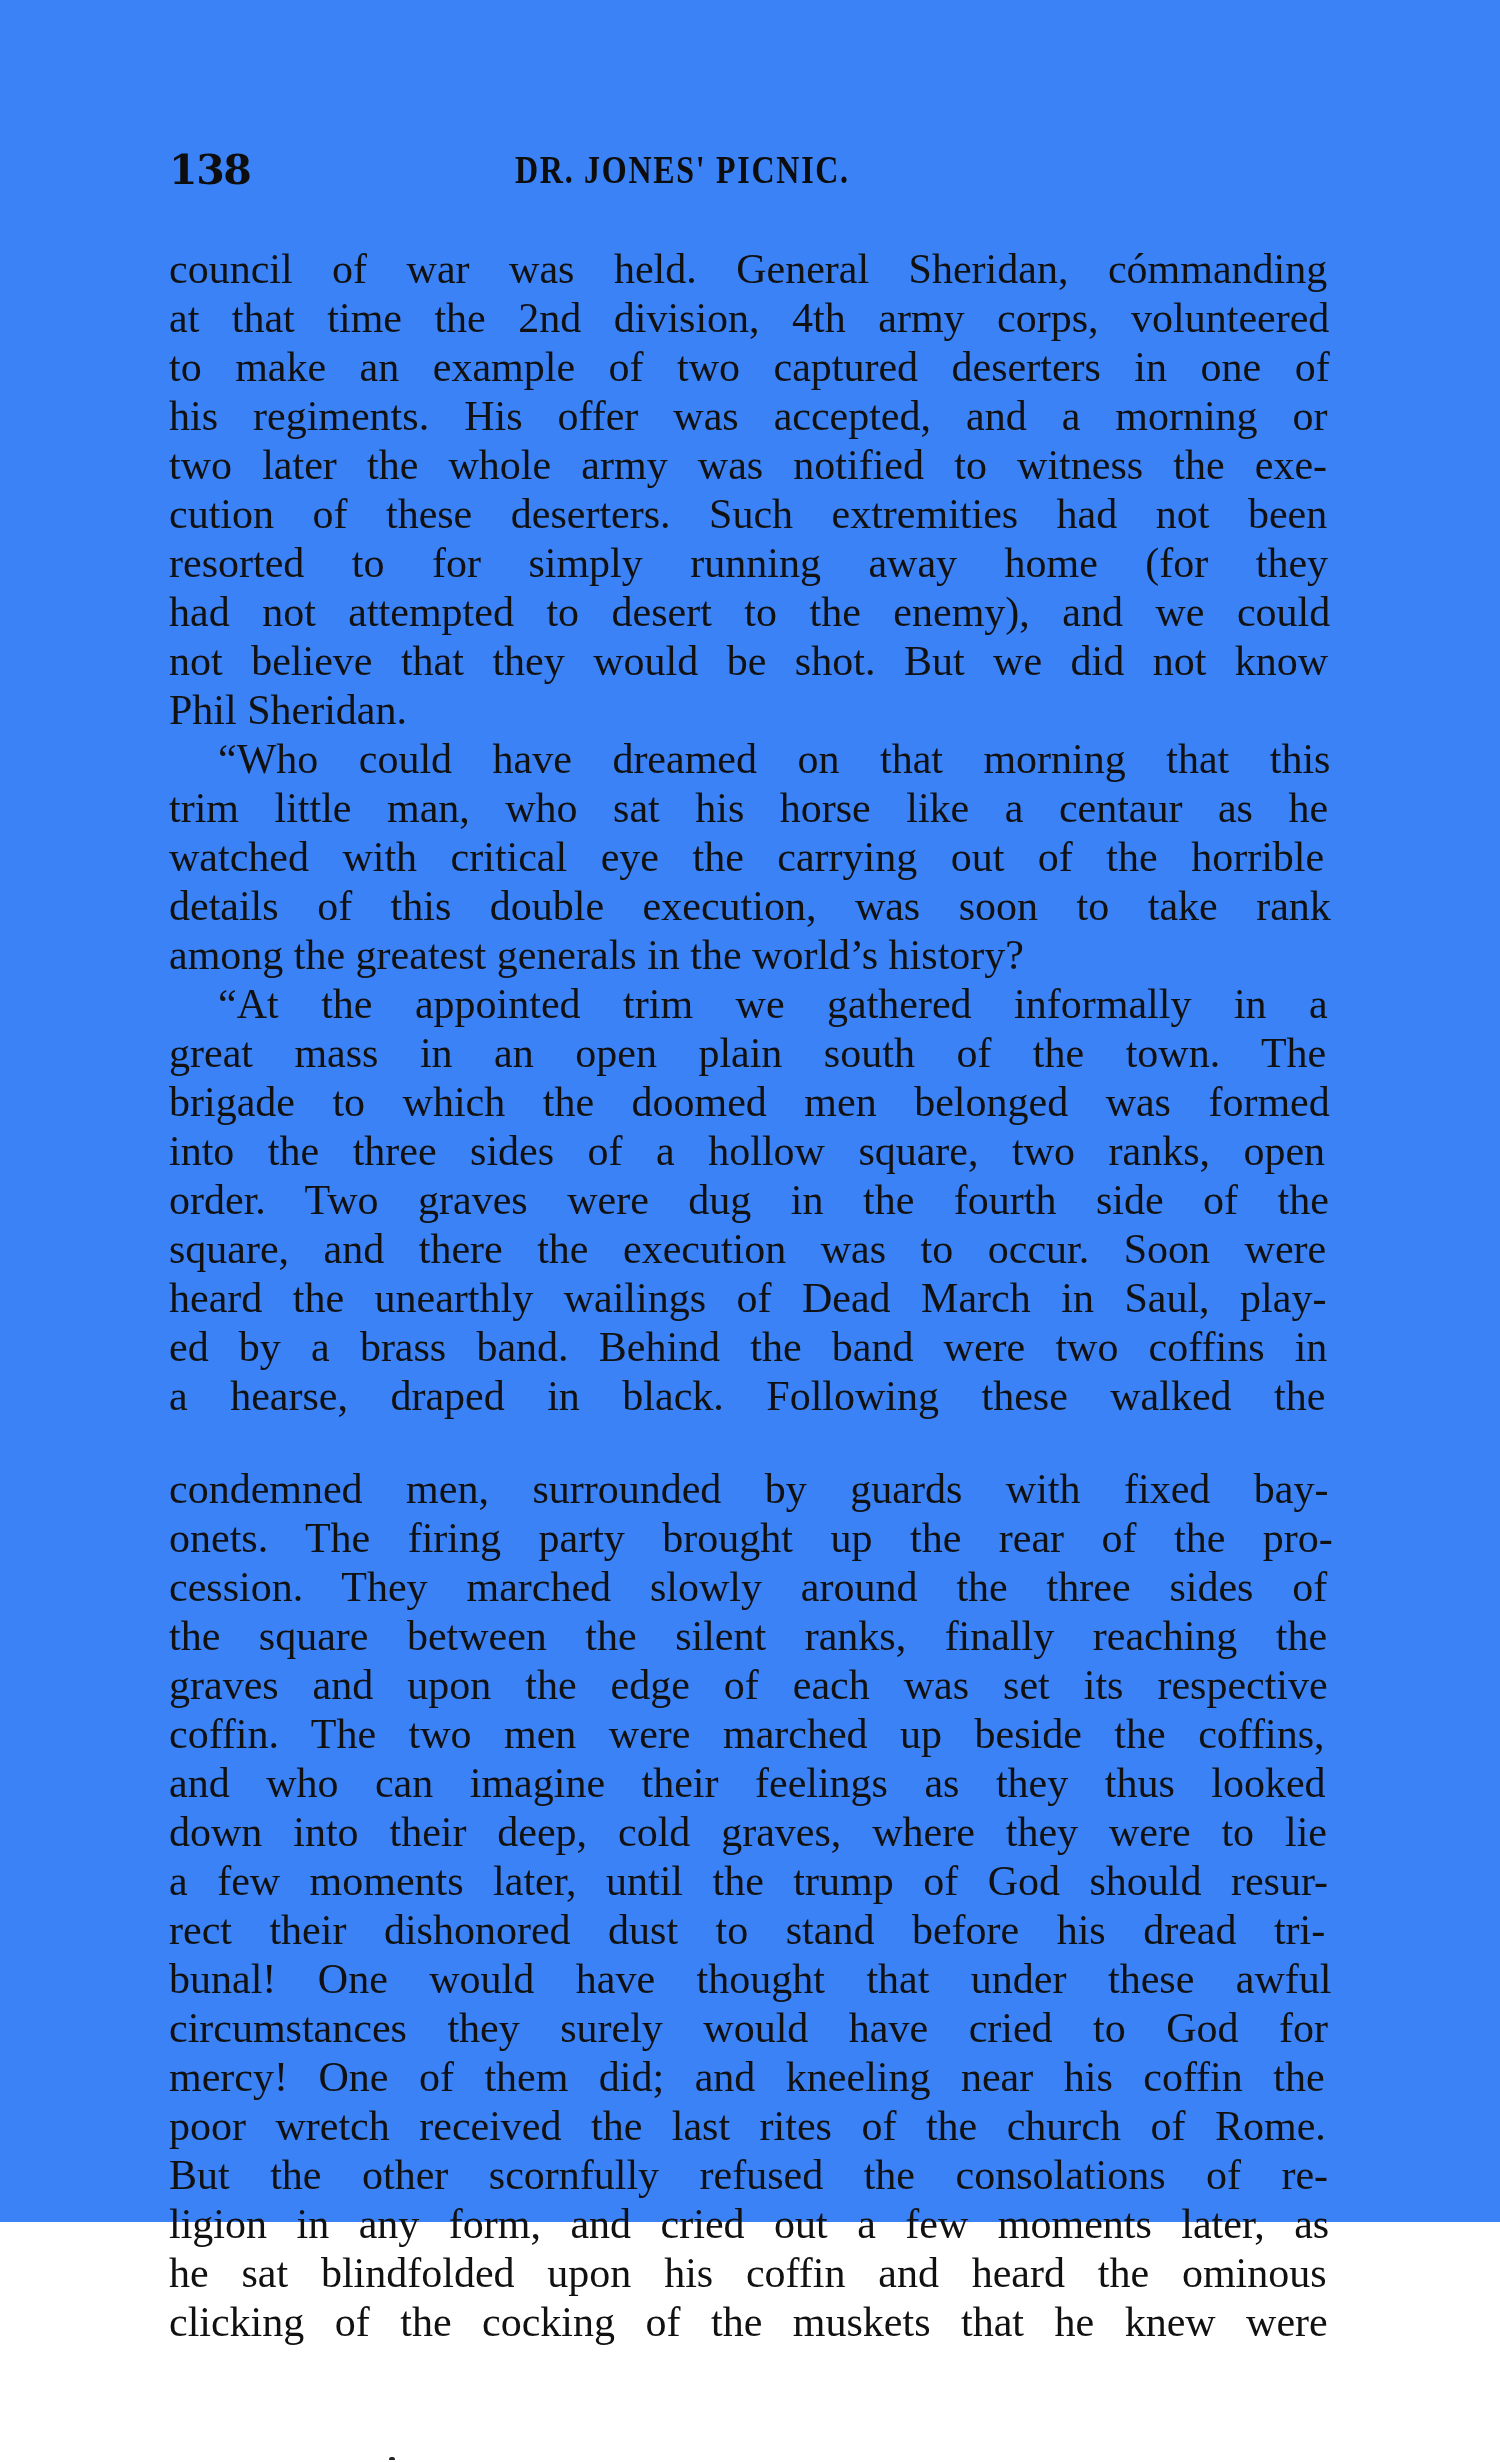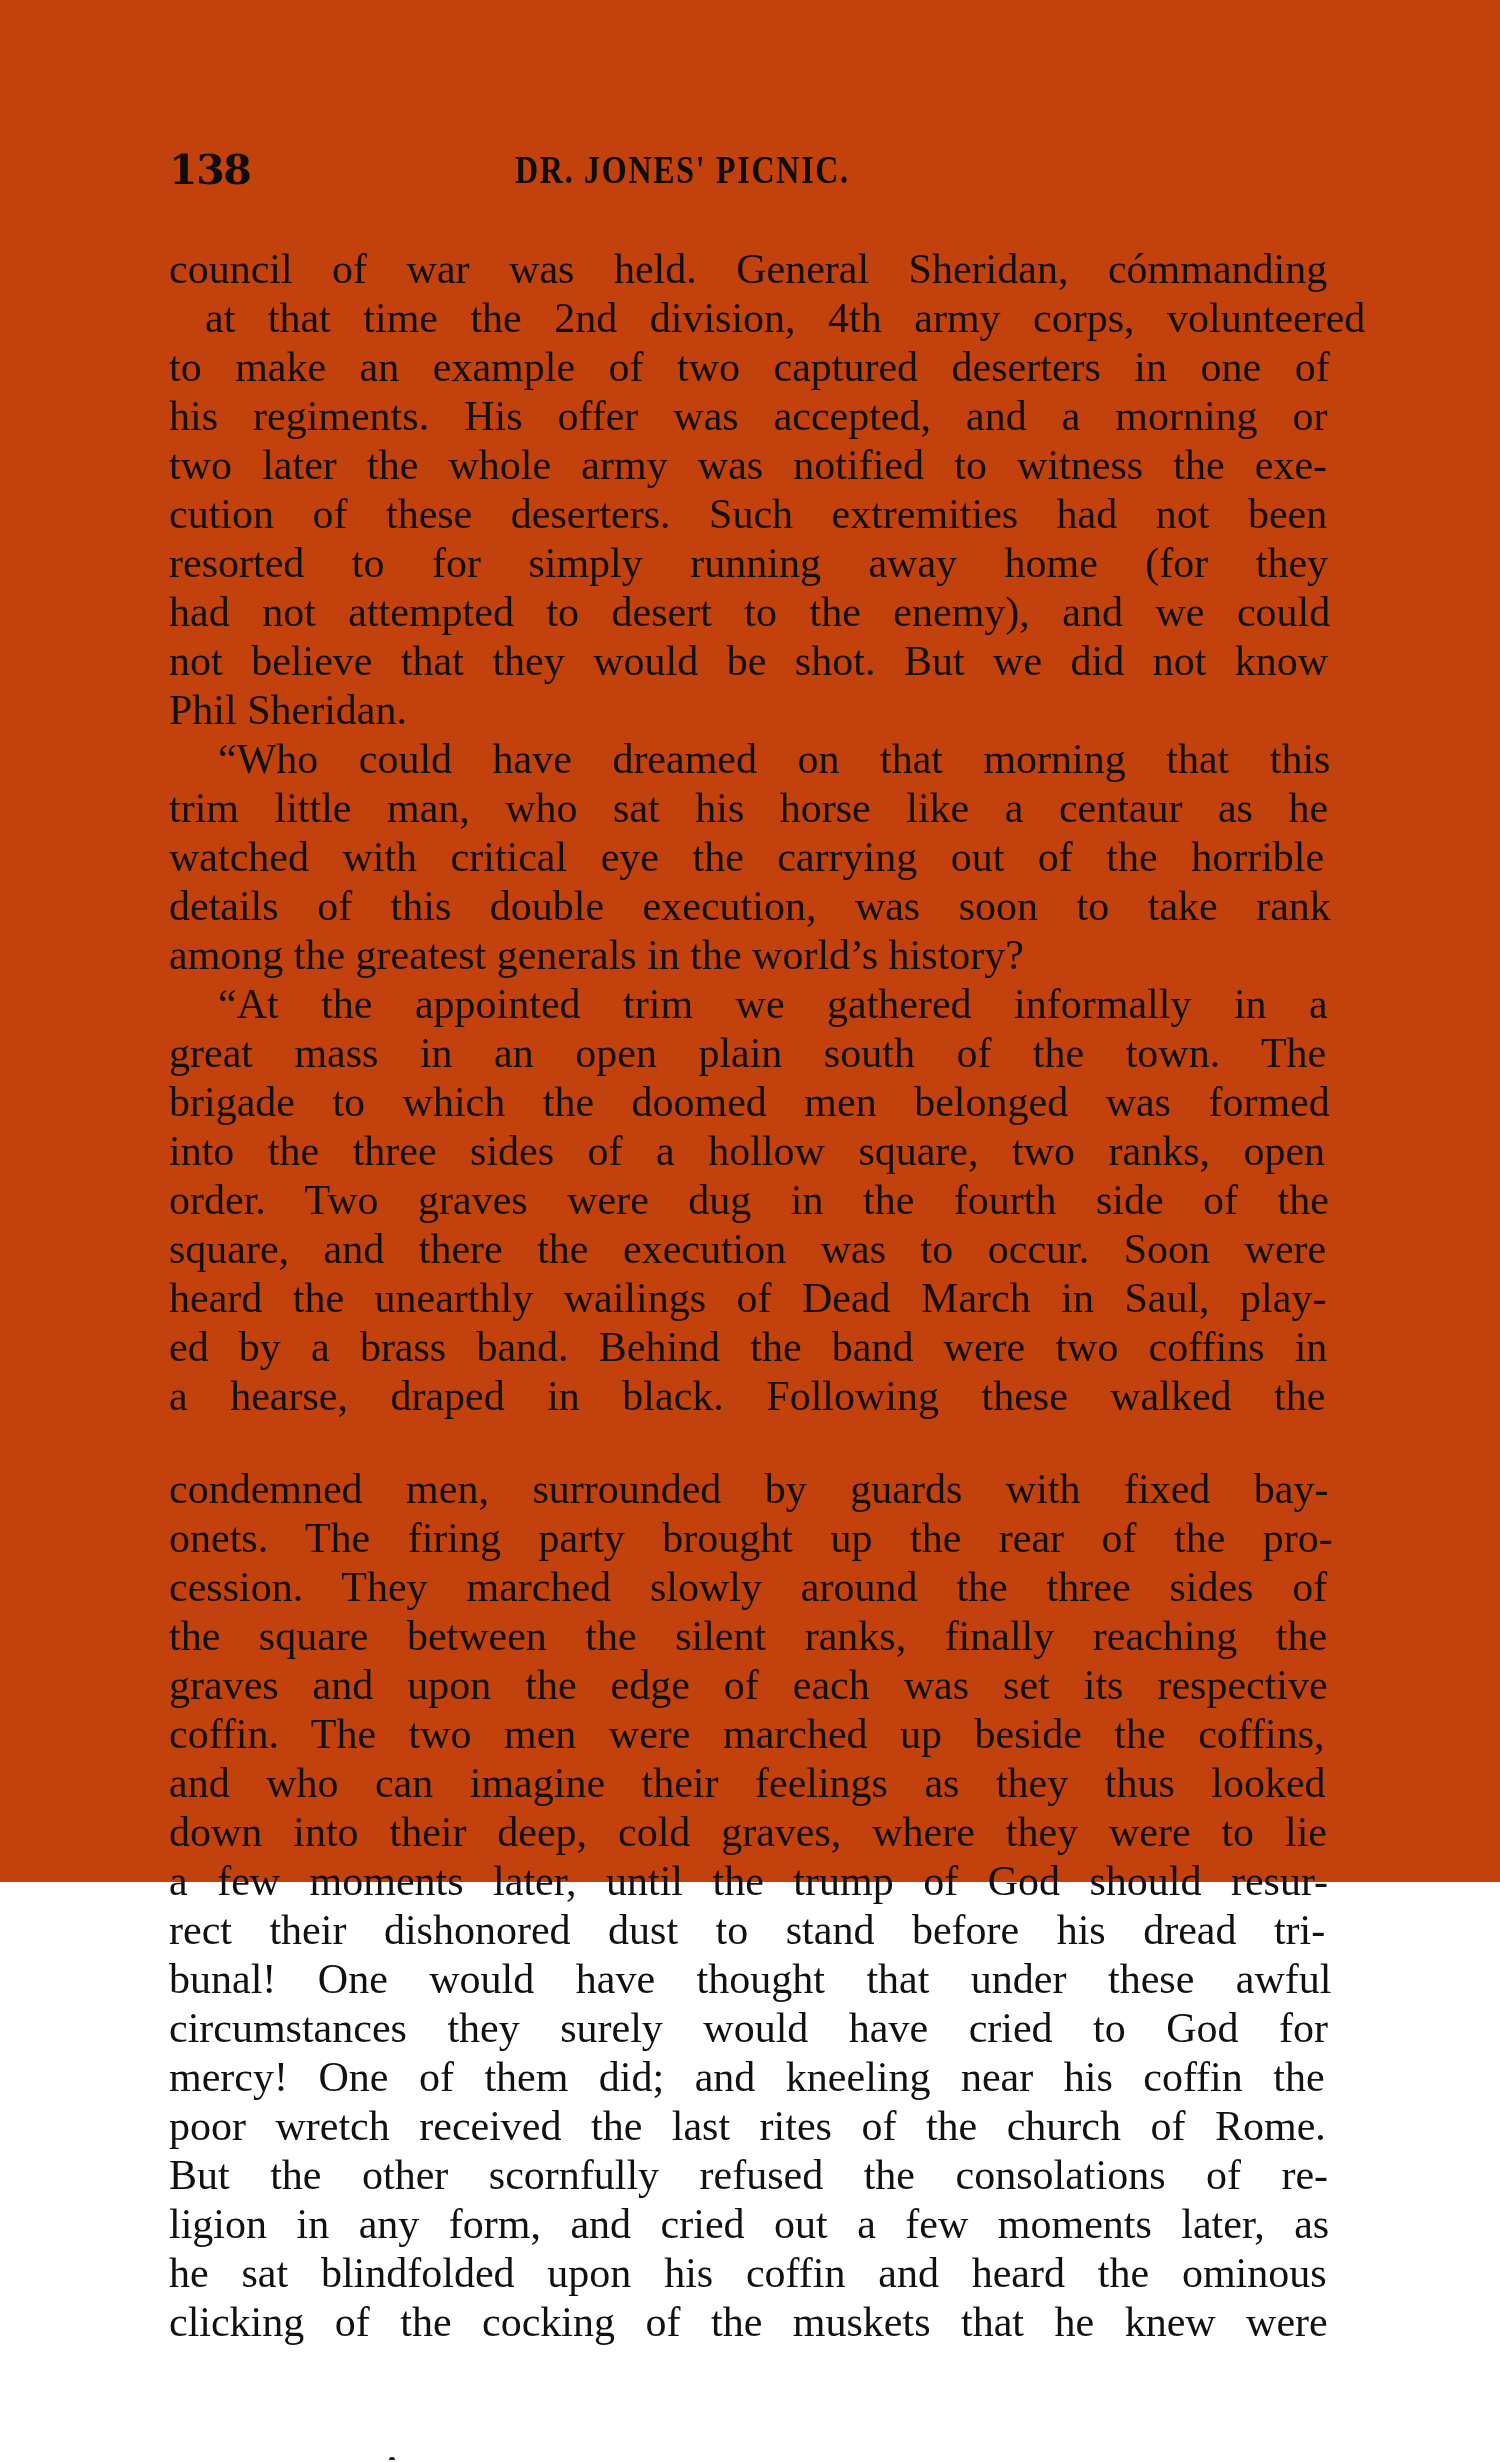--- a/index.html
+++ b/index.html
@@ -12,22 +12,22 @@
       height: 2462px;
       position: relative;
       overflow: hidden;
       color: #111111;
       font-family: "Liberation Serif", "DejaVu Serif", serif;
     }
     .page {
       position: absolute;
       left: 0; top: 0;
       width: 1501px;
-      height: 1882px;
-      background: #c2410c;
+      height: 2222px;
+      background: #3b82f6;
       text-decoration: underline;
     }
     .running-head {
       position: absolute;
       top: 146px;
       left: 169px;
       width: 1187px;
       height: 48px;
     }
     .page-number {
@@ -95,21 +95,21 @@
 <div class="page">
 
   <div class="running-head">
     <span class="page-number">138</span>
     <span class="running-title">DR. JONES' PICNIC.</span>
   </div>
 
   <div class="body-text" id="body-text">
 
   <span class="line" style="word-spacing: 29px; text-align: left; text-align-last: left;">council of war was held. General Sheridan, cómmanding</span>
-      <span class="line" style="word-spacing: 22px; text-align: center; text-align-last: left; margin-left: 36px;">at that time the 2nd division, 4th army corps, volunteered</span>
+      <span class="line" style="word-spacing: 22px; text-align: center; text-align-last: left;">at that time the 2nd division, 4th army corps, volunteered</span>
       <span class="line" style="word-spacing: 23px; text-align: left; text-align-last: left;">to make an example of two captured deserters in one of</span>
       <span class="line" style="word-spacing: 24.5px; text-align: left; text-align-last: left;">his regiments. His offer was accepted, and a morning or</span>
       <span class="line" style="word-spacing: 19.7px; text-align: left; text-align-last: left;">two later the whole army was notified to witness the exe-</span>
       <span class="line" style="word-spacing: 28px; text-align: left; text-align-last: left;">cution of these deserters. Such extremities had not been</span>
       <span class="line" style="word-spacing: 37px; text-align: left; text-align-last: left;">resorted to for simply running away home (for they</span>
       <span class="line" style="word-spacing: 22px; text-align: left; text-align-last: left;">had not attempted to desert to the enemy), and we could</span>
       <span class="line" style="word-spacing: 18px; text-align: left; text-align-last: left;">not believe that they would be shot. But we did not know</span>
       <span class="line last">Phil Sheridan.</span>
       <span class="line indent" style="word-spacing: 30px; text-align: left; text-align-last: left;">“Who could have dreamed on that morning that this</span>
       <span class="line" style="word-spacing: 25px; text-align: left; text-align-last: left;">trim little man, who sat his horse like a centaur as he</span>

